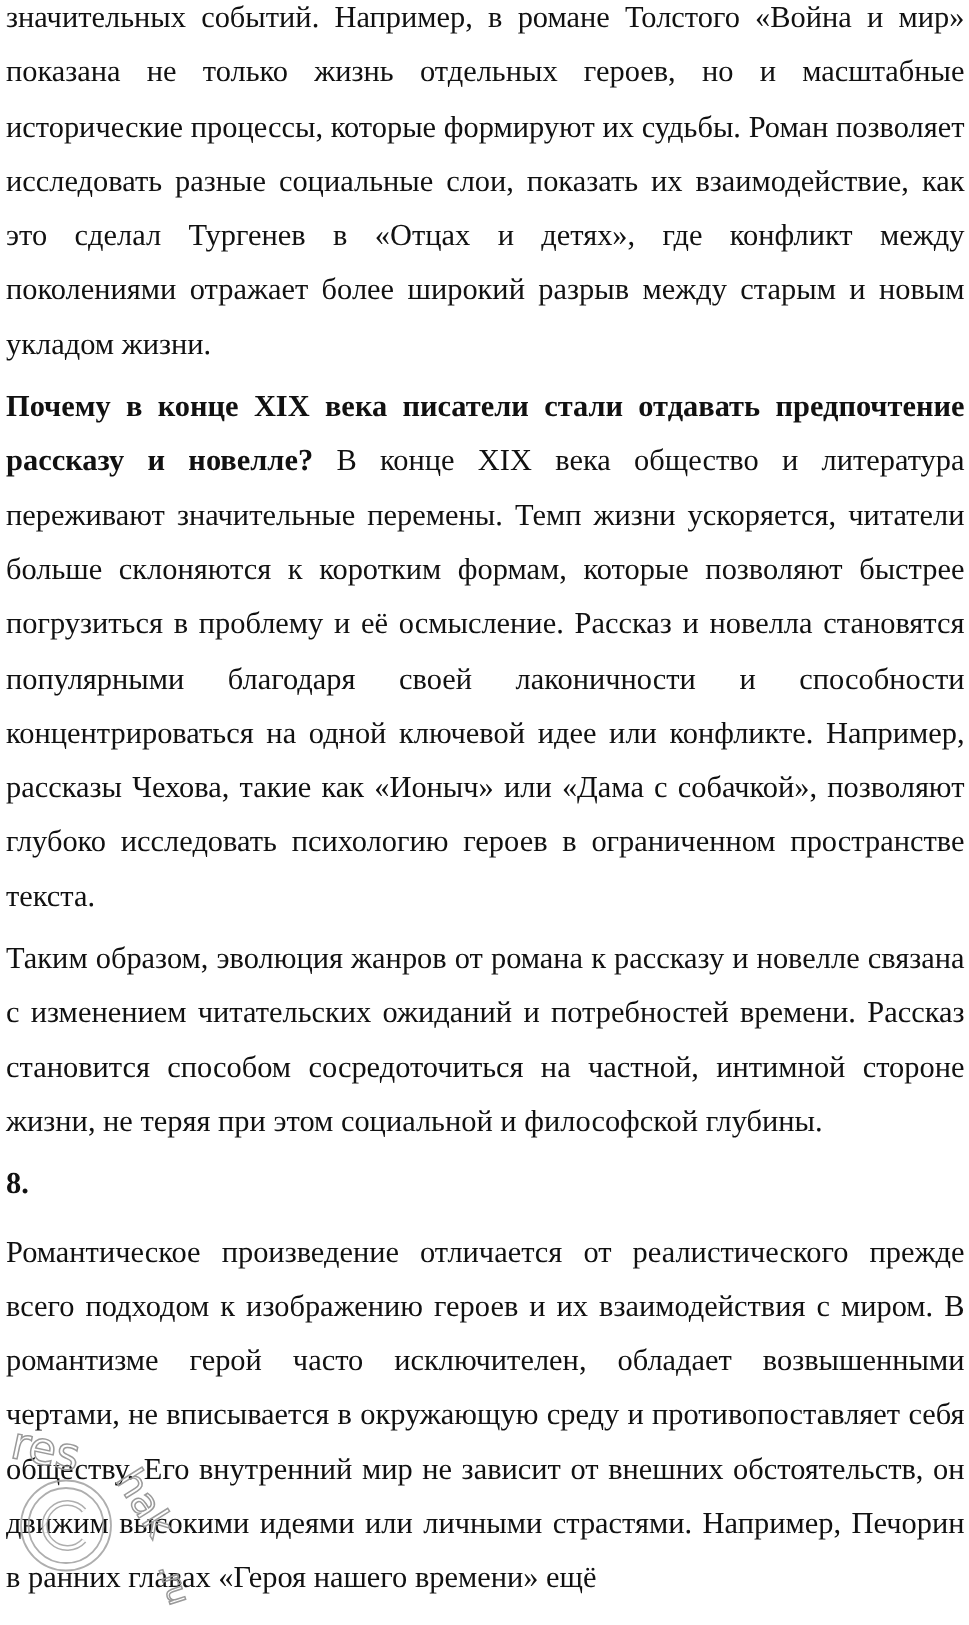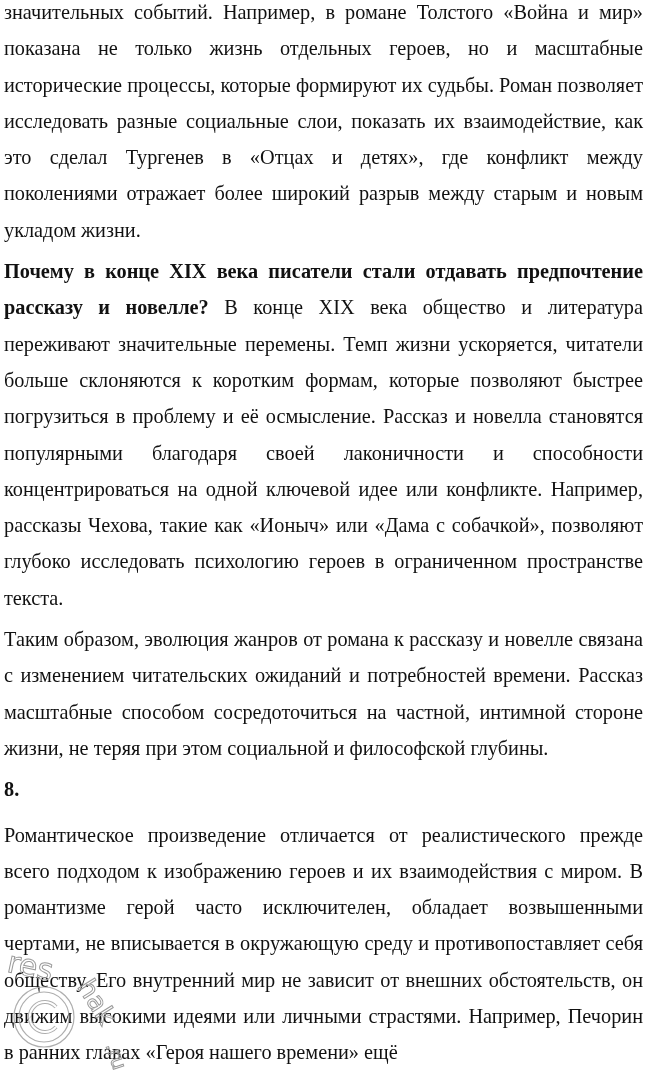--- a/index.html
+++ b/index.html
@@ -51,21 +51,21 @@
 <div class="page">
   <p class="para">
     <span>значительных событий. Например, в романе Толстого «Война и мир» показана не только жизнь отдельных героев, но и масштабные исторические процессы, которые формируют их судьбы. Роман позволяет исследовать разные социальные слои, показать их взаимодействие, как это сделал Тургенев в «Отцах и детях», где конфликт между поколениями отражает более широкий разрыв между старым и новым укладом жизни.</span>
   </p>
 
   <p class="para">
     <b>Почему в конце XIX века писатели стали отдавать предпочтение рассказу и новелле?</b><span> В конце XIX века общество и литература переживают значительные перемены. Темп жизни ускоряется, читатели больше склоняются к коротким формам, которые позволяют быстрее погрузиться в проблему и её осмысление. Рассказ и новелла становятся популярными благодаря своей лаконичности и способности концентрироваться на одной ключевой идее или конфликте. Например, рассказы Чехова, такие как «Ионыч» или «Дама с собачкой», позволяют глубоко исследовать психологию героев в ограниченном пространстве текста.</span>
   </p>
 
   <p class="para">
-    <span>Таким образом, эволюция жанров от романа к рассказу и новелле связана с изменением читательских ожиданий и потребностей времени. Рассказ масштабные способом сосредоточиться на частной, интимной стороне жизни, не теряя при этом социальной и философской глубины.</span>
+    <span>Таким образом, эволюция жанров от романа к рассказу и новелле связана с изменением читательских ожиданий и потребностей времени. Рассказ становится способом сосредоточиться на частной, интимной стороне жизни, не теряя при этом социальной и философской глубины.</span>
   </p>
 
   <p class="section-number">8.</p>
 
   <p class="para">
     <span>Романтическое произведение отличается от реалистического прежде всего подходом к изображению героев и их взаимодействия с миром. В романтизме герой часто исключителен, обладает возвышенными чертами, не вписывается в окружающую среду и противопоставляет себя обществу. Его внутренний мир не зависит от внешних обстоятельств, он движим высокими идеями или личными страстями. Например, Печорин в ранних главах «Героя нашего времени» ещё</span>
   </p>
 </div>
 
 <div class="watermark">

